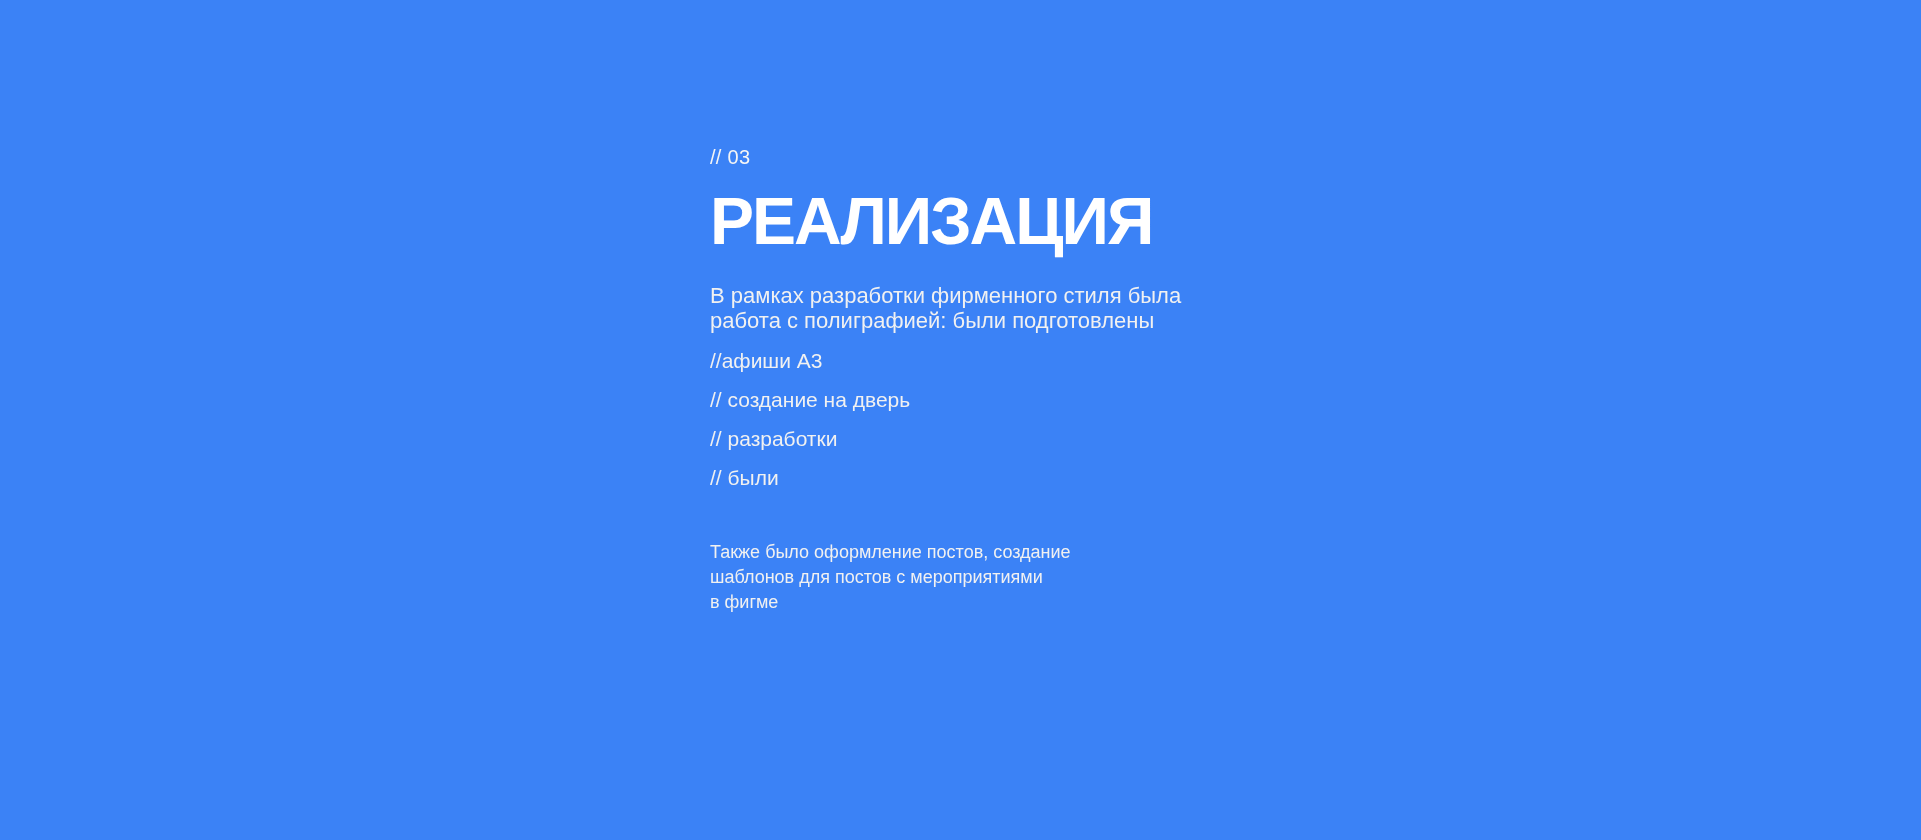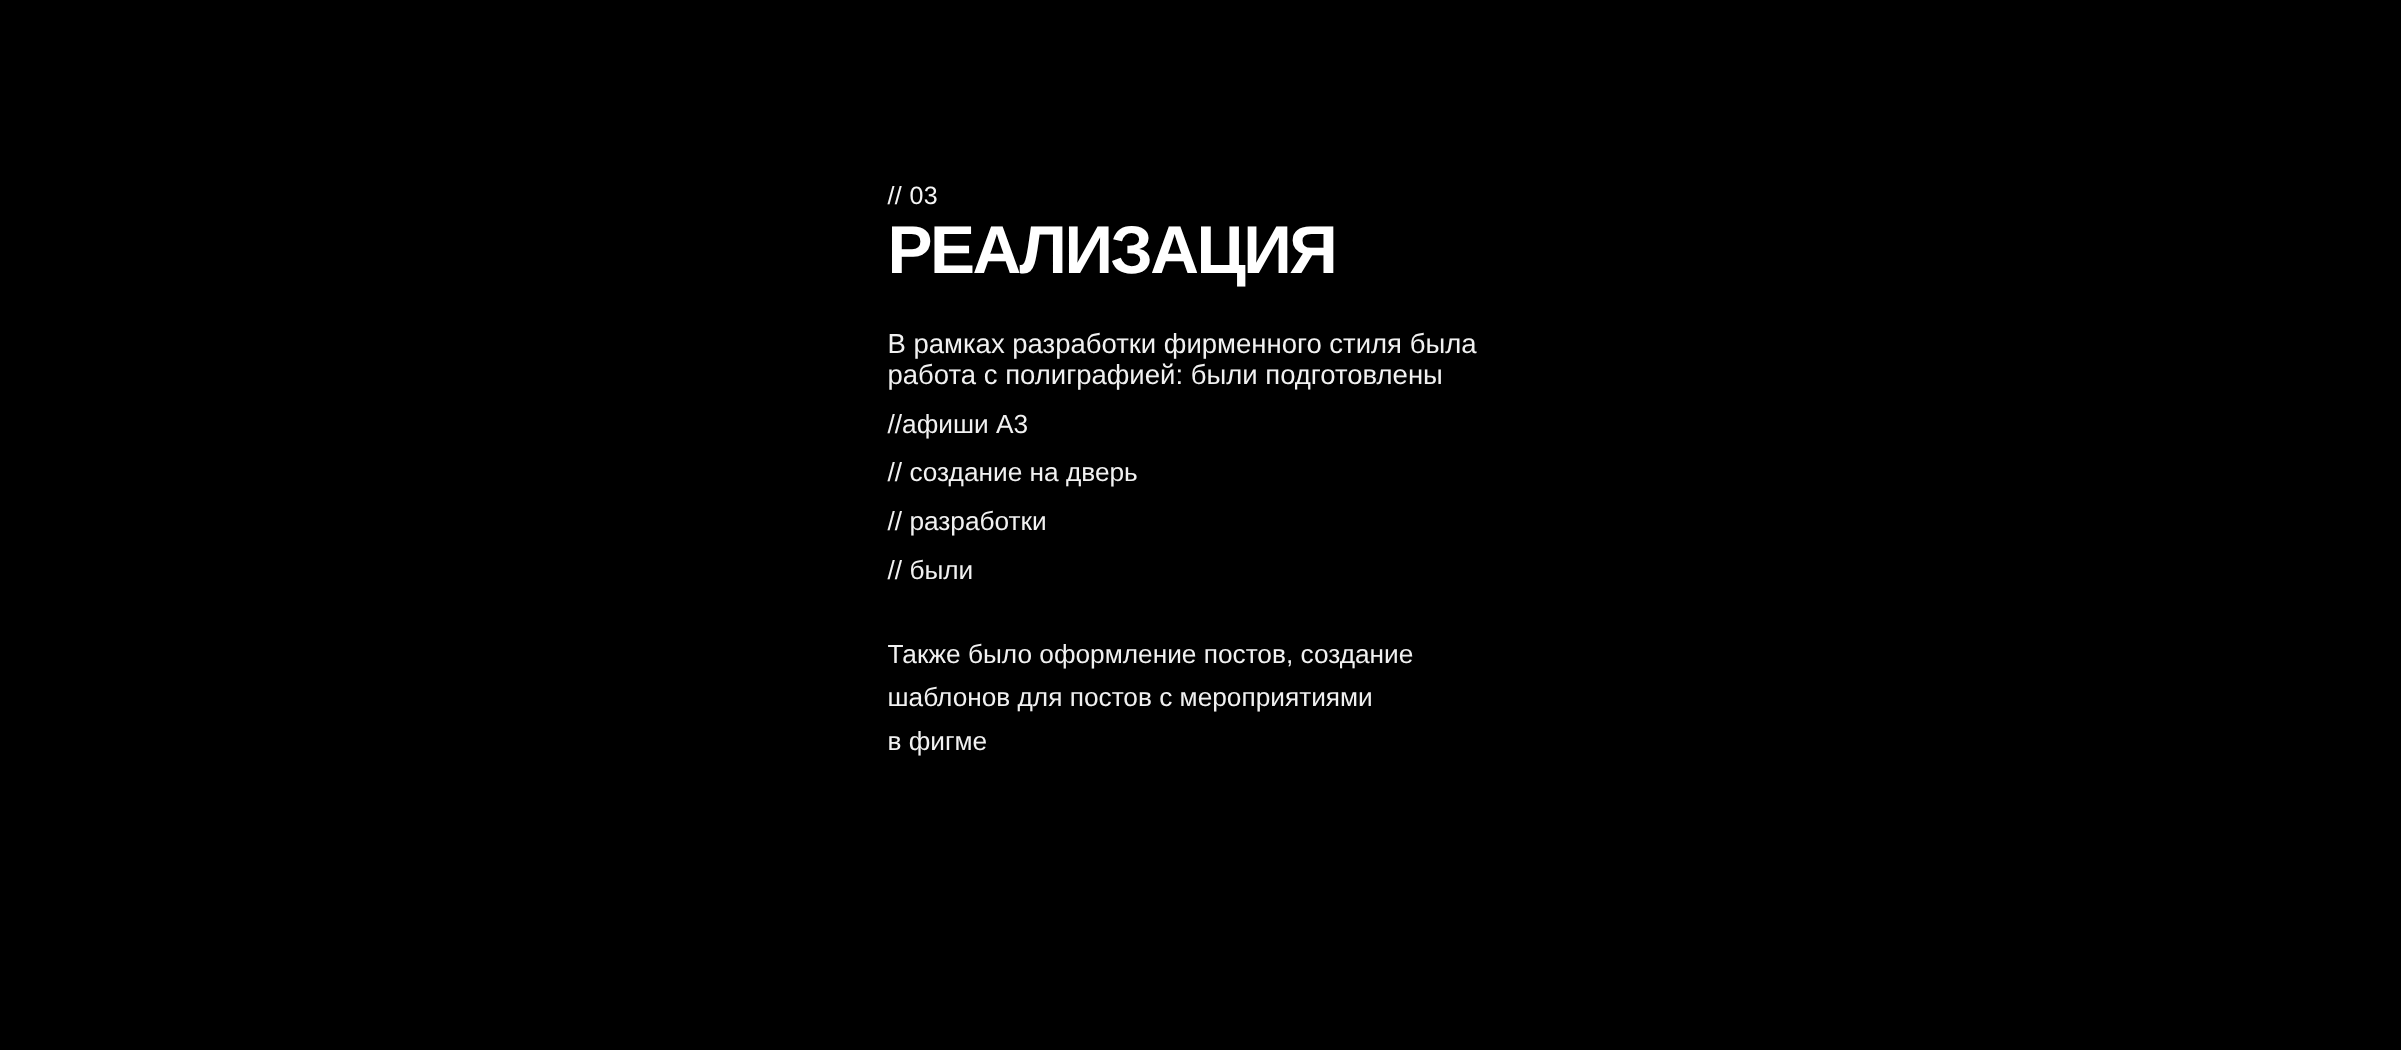--- a/index.html
+++ b/index.html
@@ -12,38 +12,39 @@
     background: #1a1a1a;
     font-family: "Liberation Sans", sans-serif;
     overflow: hidden;
     position: relative;
   }
   h1, p, div { margin: 0; padding: 0; }
 
   .slide {
     position: absolute;
     inset: 0;
-    background: #000000;
+    background: #3b82f6;
     text-decoration: underline;
   }
   .content {
     position: absolute;
     left: 710px;
     top: 147px;
     width: 520px;
     color: #f1f1f1;
   }
   .kicker {
     font-size: 20px;
     line-height: 20px;
     letter-spacing: 0.3px;
     color: #f5f5f5;
   }
   .title {
-    font-size: 54px;
+    margin-top: 21px;
+    font-size: 66px;
     line-height: 67px;
     font-weight: 700;
     letter-spacing: -2px;
     color: #ffffff;
   }
   .intro {
     margin-top: 28px;
     font-size: 22px;
     line-height: 25px;
     white-space: pre-line;
@@ -52,23 +53,23 @@
   .list {
     margin-top: 17px;
   }
   .list-item {
     font-size: 21px;
     line-height: 21px;
     margin-bottom: 18px;
     color: #f1f1f1;
   }
   .outro {
-    margin-top: 39px;
-    font-size: 21px;
-    line-height: 35px;
+    margin-top: 52px;
+    font-size: 18px;
+    line-height: 25px;
     white-space: pre-line;
     color: #f1f1f1;
   }
 </style>
 </head>
 <body>
 
 <div class="slide">
   <div class="content">
 

